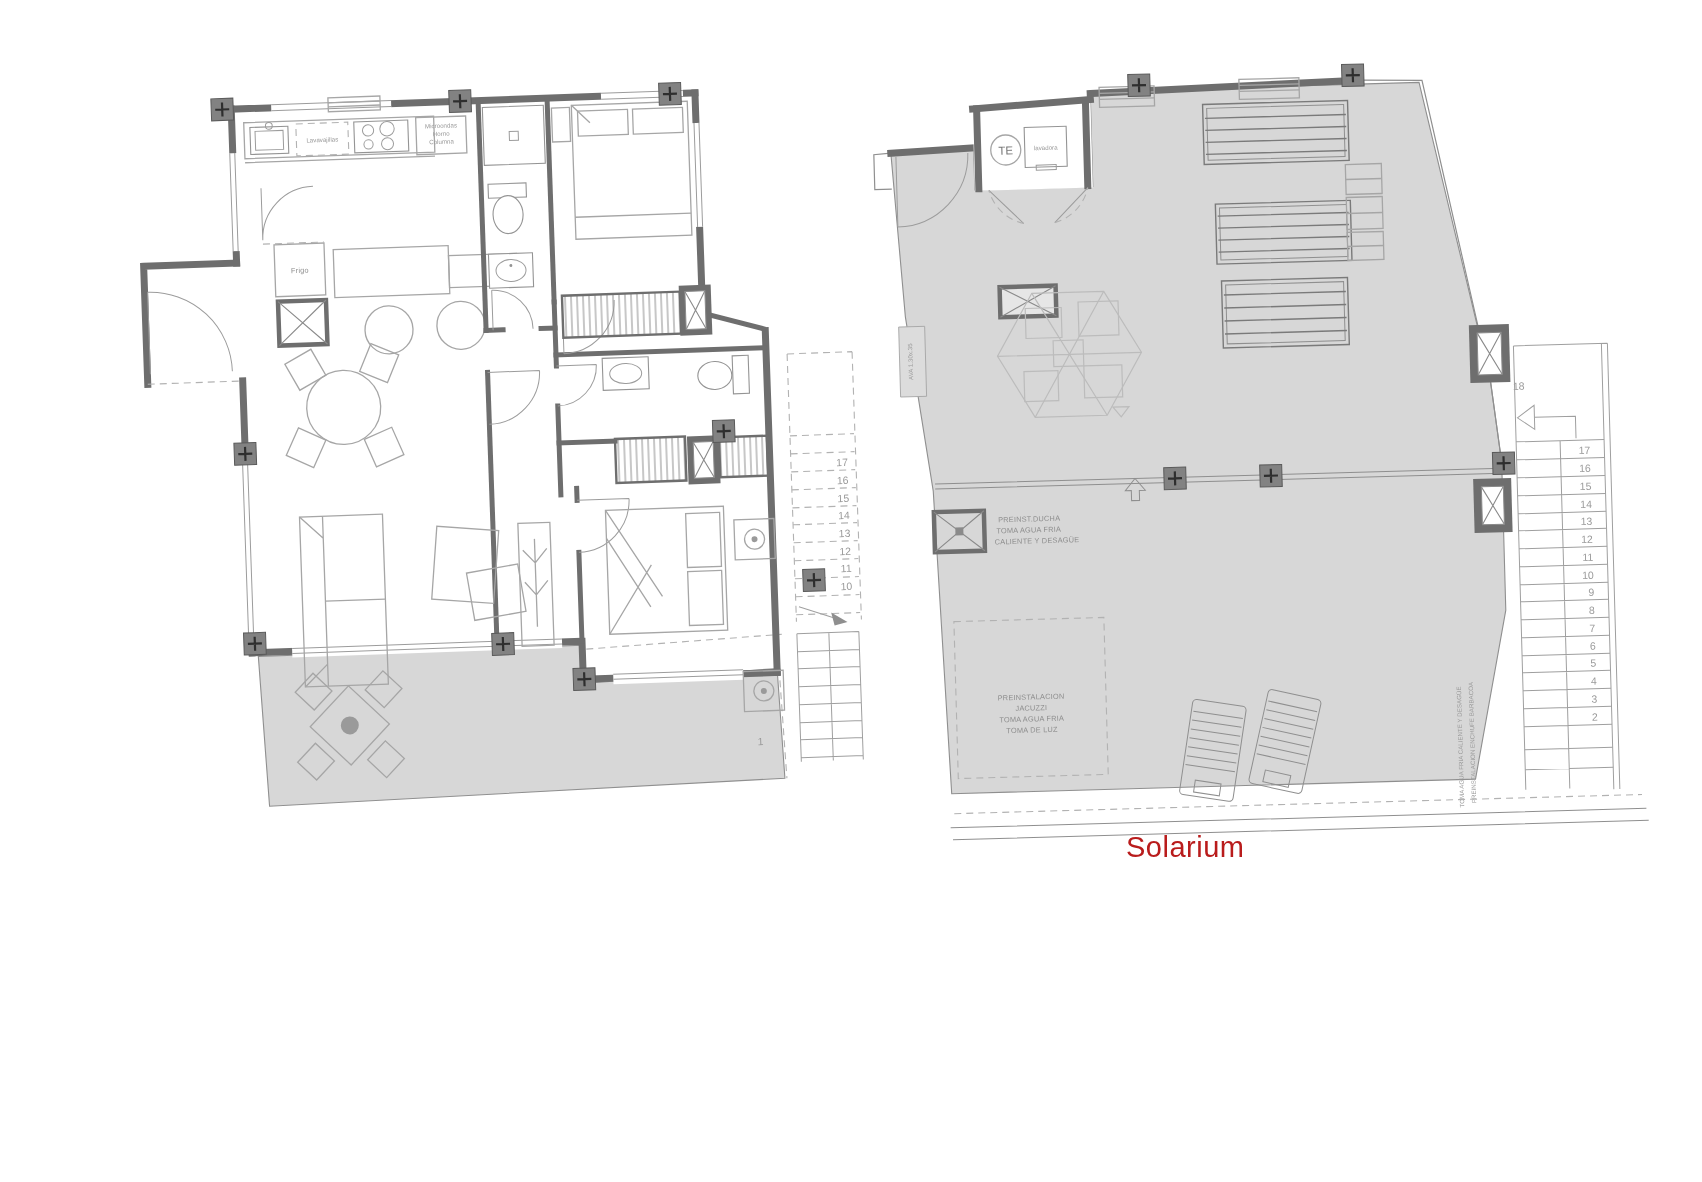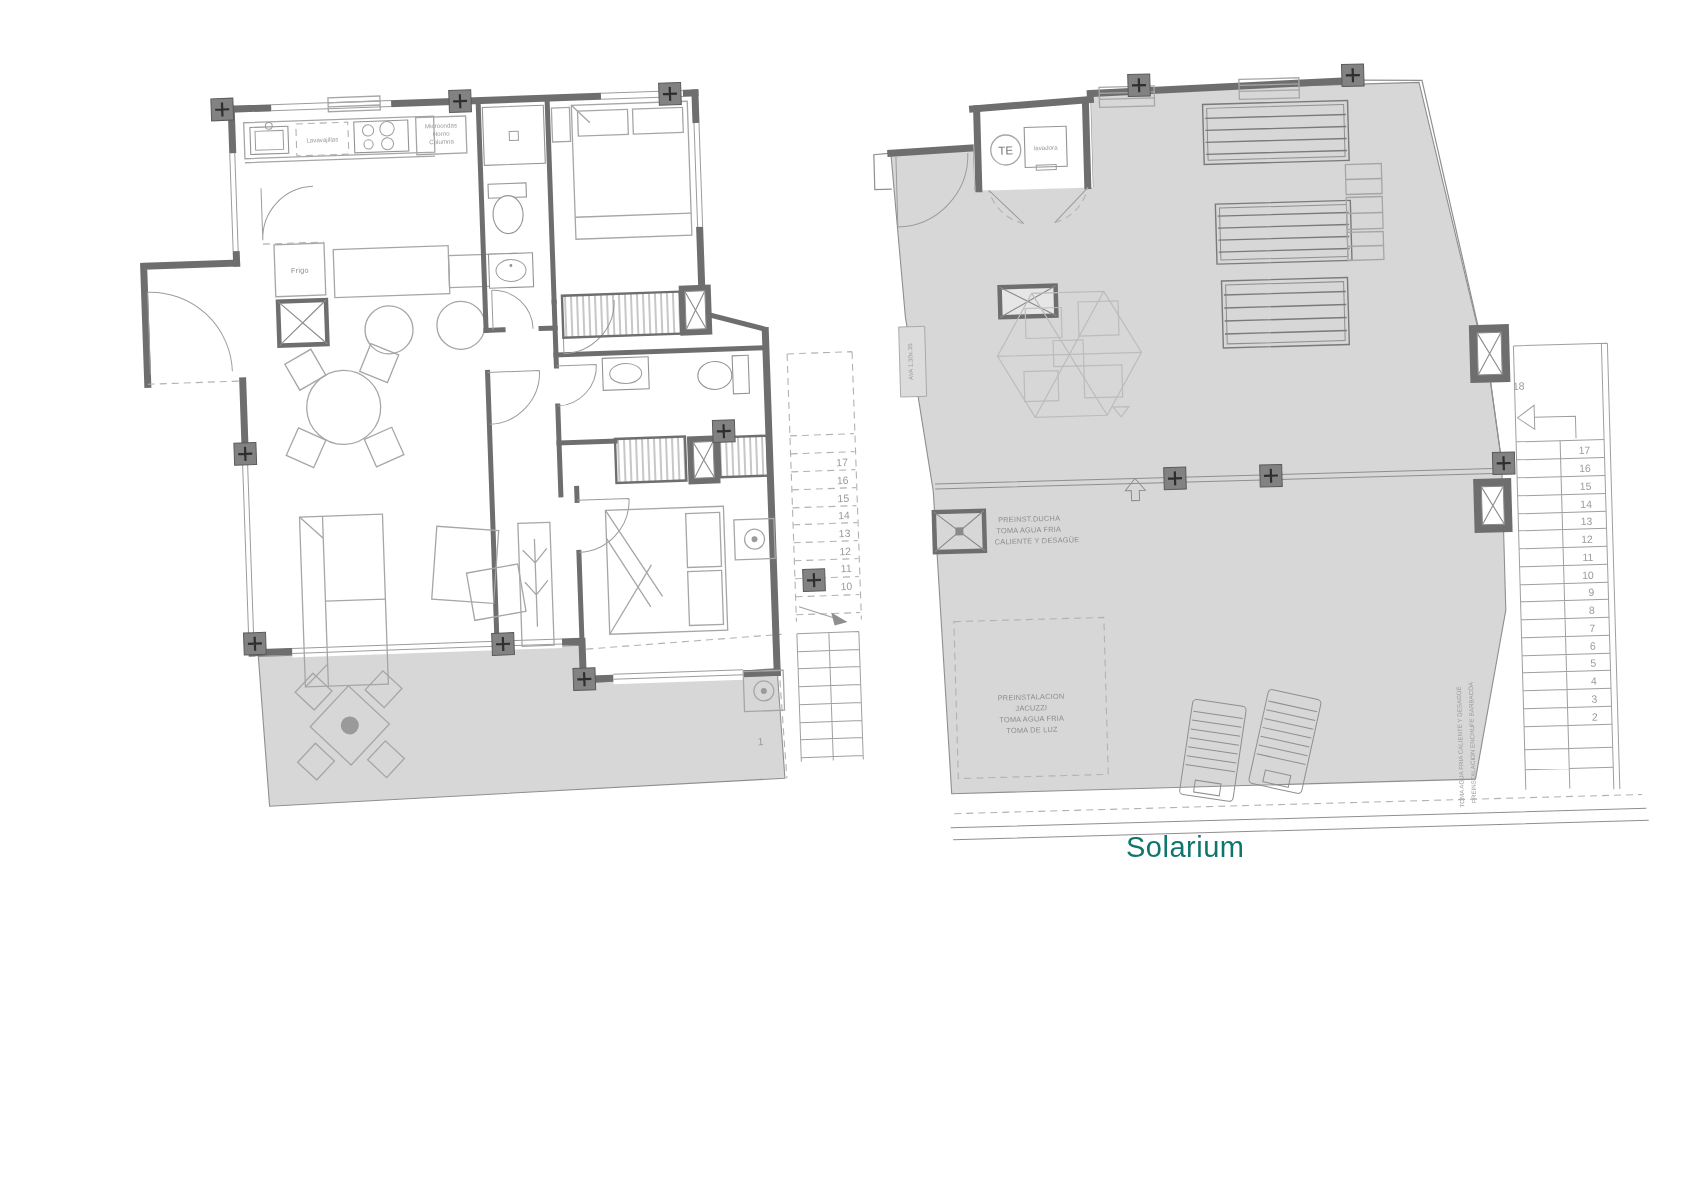--- a/index.html
+++ b/index.html
@@ -24,21 +24,21 @@
   .xi{fill:#ffffff;stroke:#8a8a8a;stroke-width:1;}
   .xl{stroke:#8a8a8a;stroke-width:1.1;fill:none;}
   .hx{stroke:#bcbcbc;stroke-width:1.2;fill:none;}
   .perg{stroke:#7a7a7a;stroke-width:1.4;fill:none;}
   .pline{stroke:#8f8f8f;stroke-width:1;fill:none;}
   text{font-family:"Liberation Sans",sans-serif;}
   .t7{font-size:7.4px;fill:#8f8f8f;letter-spacing:.2px;}
   .t6{font-size:6.2px;fill:#9a9a9a;}
   .num{font-size:10.5px;fill:#9a9a9a;}
   .te{font-size:11.5px;fill:#777;}
-  .caption{position:absolute;left:1126px;top:831px;font-size:29px;color:#0f766e;
+  .caption{position:absolute;left:1126px;top:831px;font-size:29px;color:#b91c1c;
            letter-spacing:.5px;}
 </style>
 </head>
 <body>
 
 <div class="canvas">
 
   <svg class="plan-left" width="730" height="740" viewBox="0 0 730 740">
     <defs>
       <pattern id="hv" width="6" height="10" patternUnits="userSpaceOnUse">

